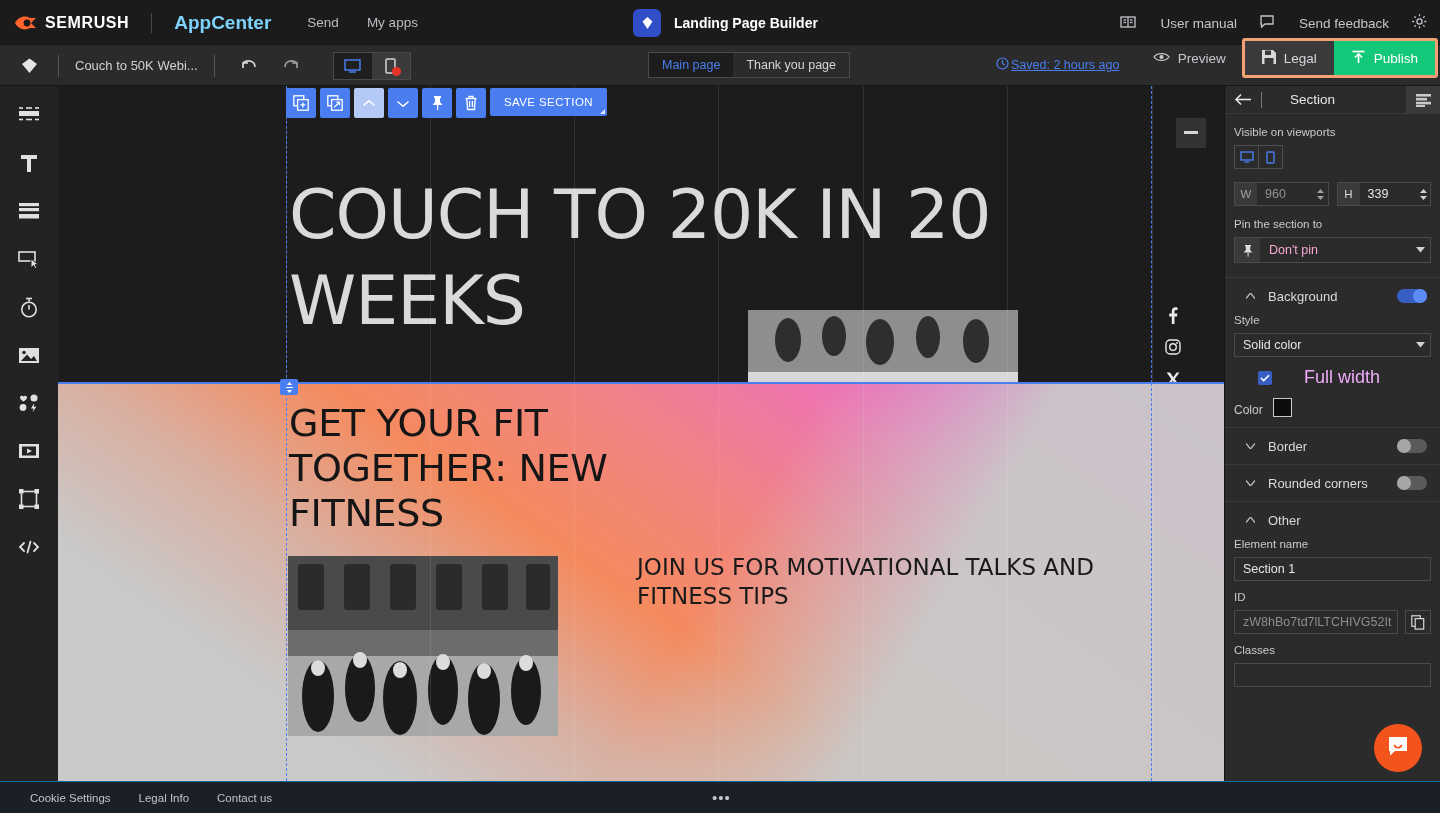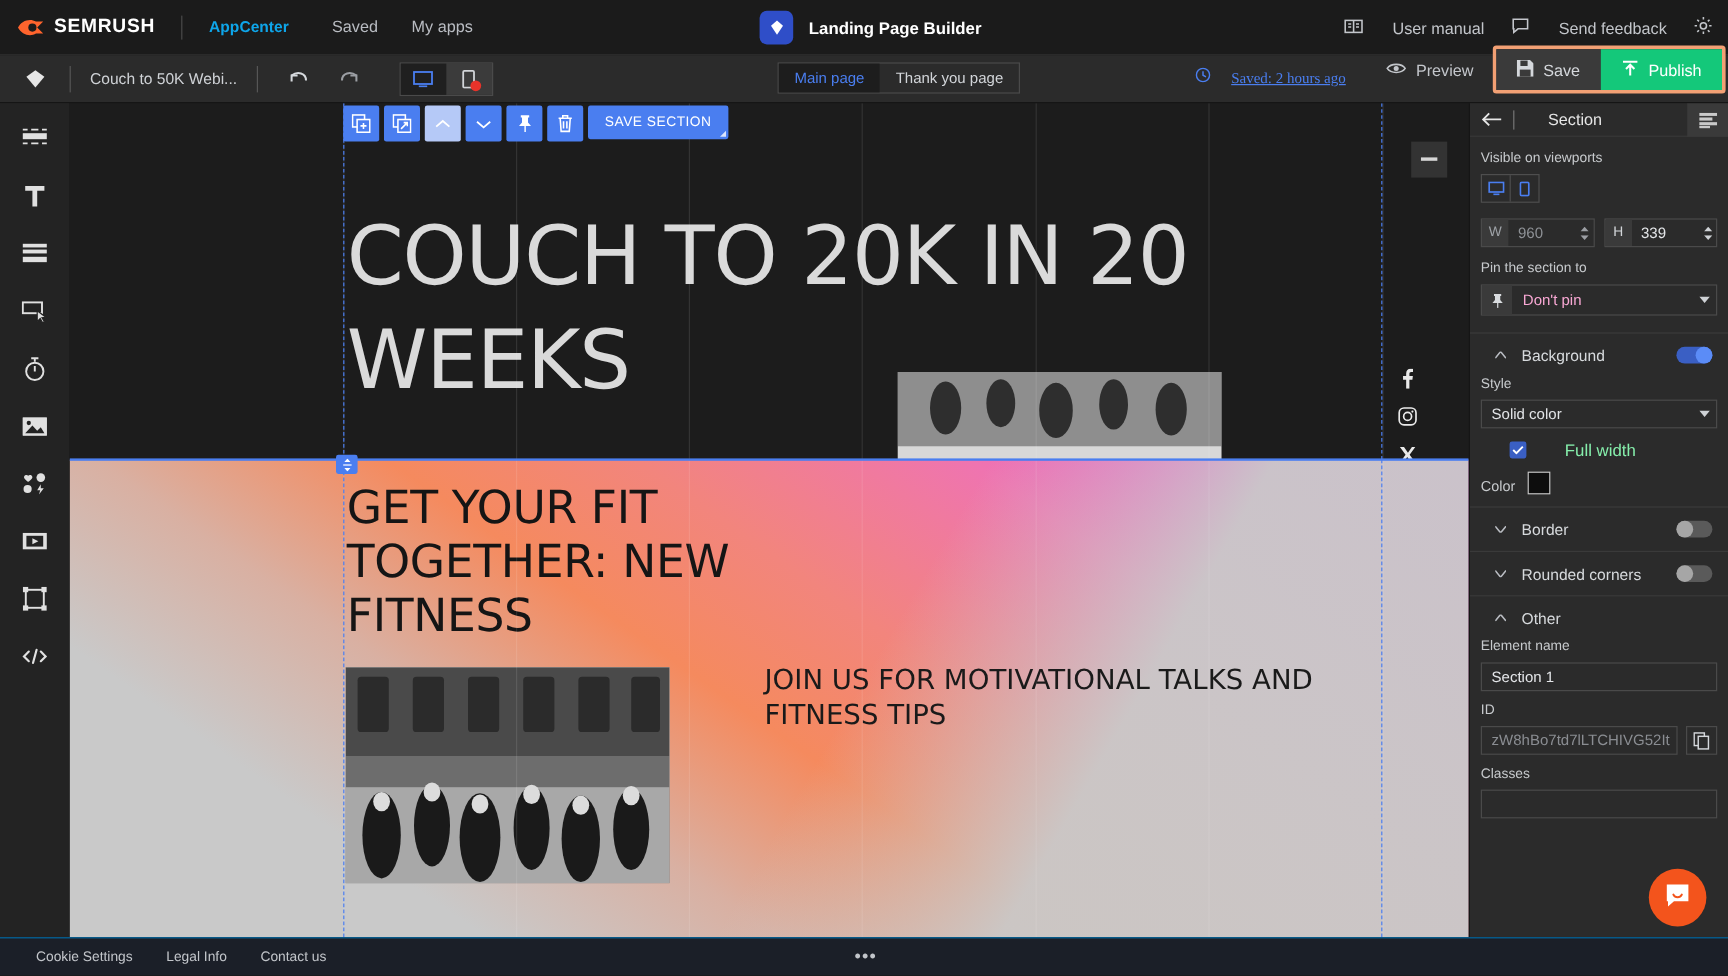--- a/index.html
+++ b/index.html
@@ -15,21 +15,21 @@
   .topbar {
     position: absolute; left: 0; top: 0; width: 1440px; height: 46px;
     background: #1b1b1b; display: flex; align-items: center;
     border-bottom: 1px solid #2a2a2a;
   }
   .brand { display: flex; align-items: center; margin-left: 14px; gap: 10px; }
   .semrush-logo { display: flex; align-items: center; gap: 7px; }
   .sr-mark { width: 24px; height: 18px; position: relative; }
   .sr-word { font-size: 16px; font-weight: bold; letter-spacing: .6px; color:#fff; }
   .vsep { width: 1px; height: 20px; background: #4a4a4a; margin: 0 12px; }
-  .appcenter { font-size: 13px; font-weight: bold; color: #0ea5e9; }
+  .appcenter { font-size: 19px; font-weight: bold; color: #7dd3fc; }
   .topnav { display: flex; align-items: center; gap: 28px; margin-left: 36px; }
   .topnav a { color: #b9bcc2; font-size: 13.5px; text-decoration: none; }
 
   .appcenter-mid {
     position: absolute; left: 633px; top: 0; height: 46px;
     display: flex; align-items: center; gap: 13px;
   }
   .lpb-icon {
     width: 28px; height: 28px; border-radius: 6px; background: #2f4ec8;
     display: flex; align-items: center; justify-content: center;
@@ -64,21 +64,21 @@
   .pagetabs {
     position: absolute; left: 648px; top: 52px;
     display: flex; border: 1px solid #4a4a4a;
   }
   .ptab { height: 24px; padding: 0 13px; display:flex; align-items:center;
           font-size: 12.5px; color: #d2d5d9; cursor:pointer; }
   .ptab.active { background: #1d1d1d; color: #4a7ef0; }
 
   .saved {
     position: absolute; left: 996px; top: 56px;
-    display:flex; align-items:center; gap:17px; cursor:pointer;font-family:Liberation Serif, serif;
+    display:flex; align-items:center; gap:2px; cursor:pointer;
   }
   .saved-txt { color:#4a7ef0; font-size:12.5px; text-decoration: underline; }
 
   .tb-right { position:absolute; right:0; top:46px; height:24px; display:flex; align-items:center; }
   .preview-btn { display:flex; align-items:center; gap:8px; color:#c3c6cb; font-size:13.5px; padding: 0 16px; cursor:pointer; height:40px; }
   .hl-box { border: 3px solid #f2a074; border-radius: 3px; display: flex; height: 40px; margin-right: 2px; }
   .save-btn { display:flex; align-items:center; gap:8px; background:#3a3a3a; color:#d5d8dc;
               font-size:13.5px; padding: 0 17px; cursor:pointer; }
   .publish-btn { display:flex; align-items:center; gap:8px; background:#14c87a; color:#fff;
                  font-size:13.5px; padding: 0 17px; cursor:pointer; }
@@ -247,21 +247,21 @@
   .toggle .knob { position:absolute; width: 14px; height:14px; border-radius:50%; top:0; }
   .toggle.on .knob { background:#5b8cf7; right:0; }
   .toggle.off .knob { background:#a6a6a6; left:0; }
 
   .sel-input {
     display:flex; border:1px solid #4a4a4a; height: 24px; align-items:center;
     padding-left: 8px; font-size:12.5px; color:#e2e4e7; margin-bottom: 10px;
   }
   .chkrow { display:flex; align-items:center; gap:8px; margin-bottom: 10px; }
   .chk { width:14px; height:14px; background:#3a5fc4; display:flex;align-items:center;justify-content:center; border-radius:2px; }
-  .chkrow span { font-size:14px; color:#86efac;margin-left:24px; }
+  .chkrow span { font-size:18px; color:#f0abfc;margin-left:24px; }
   .colorrow { display:flex; align-items:flex-end; gap: 10px; margin-bottom: 10px; }
   .colorrow .cl { font-size:12px; color:#c7cacd; }
   .swatch { width: 19px; height: 19px; background:#0d0d0d; border:1px solid #c9c9c9; cursor:pointer; }
 
   .txt-input {
     border:1px solid #4a4a4a; height: 24px; display:flex; align-items:center;
     padding-left: 8px; font-size:12.5px; color:#e4e6e9; margin-bottom: 10px;
   }
   .txt-input.ph { color:#8a8d92; }
   .id-row { display:flex; gap: 7px; margin-bottom: 10px; }
@@ -296,21 +296,21 @@
             <path d="M1 9 C4 3, 11 1, 16 4 L22 4 L17 9 L22 14 L16 14 C11 17, 4 15, 1 9 Z" fill="#ff642d"></path>
             <circle cx="13" cy="9" r="3.4" fill="#1b1b1b"></circle>
           </svg>
         </span>
         <span class="sr-word">SEMRUSH</span>
       </div>
       <div class="vsep"></div>
       <span class="appcenter">AppCenter</span>
     </div>
     <div class="topnav">
-      <a>Saved</a>
+      <a>Send</a>
       <a>My apps</a>
     </div>
 
     <div class="appcenter-mid">
       <span class="lpb-icon">
         <svg width="15" height="15" viewBox="0 0 15 15">
           <path d="M2.5 5.5 L7.5 1 L12.5 5.5 L7.5 13 Z" fill="#fff"></path>
         </svg>
       </span>
       <span class="lpb-title">Landing Page Builder</span>
@@ -416,21 +416,21 @@
     </div>
     <div class="hl-box">
       <div class="save-btn">
         <span>
           <svg width="14" height="14" viewBox="0 0 14 14" fill="#d5d8dc">
             <path d="M0 0 H11 L14 3 V14 H0 Z"></path>
               <rect x="3" y="0.5" width="6" height="4.5" fill="#3a3a3a"></rect>
             <rect x="2.5" y="8" width="9" height="6" fill="#3a3a3a"></rect>
           </svg>
         </span>
-        <span>Save</span>
+        <span>Legal</span>
       </div>
       <div class="publish-btn">
         <span>
           <svg width="15" height="14" viewBox="0 0 15 14" fill="none" stroke="#fff" stroke-width="1.7">
             <line x1="1.5" y1="1.5" x2="13.5" y2="1.5"></line>
             <path d="M7.5 13 V4.5 M4 7.5 L7.5 4 L11 7.5"></path>
           </svg>
         </span>
         <span>Publish</span>
       </div>

